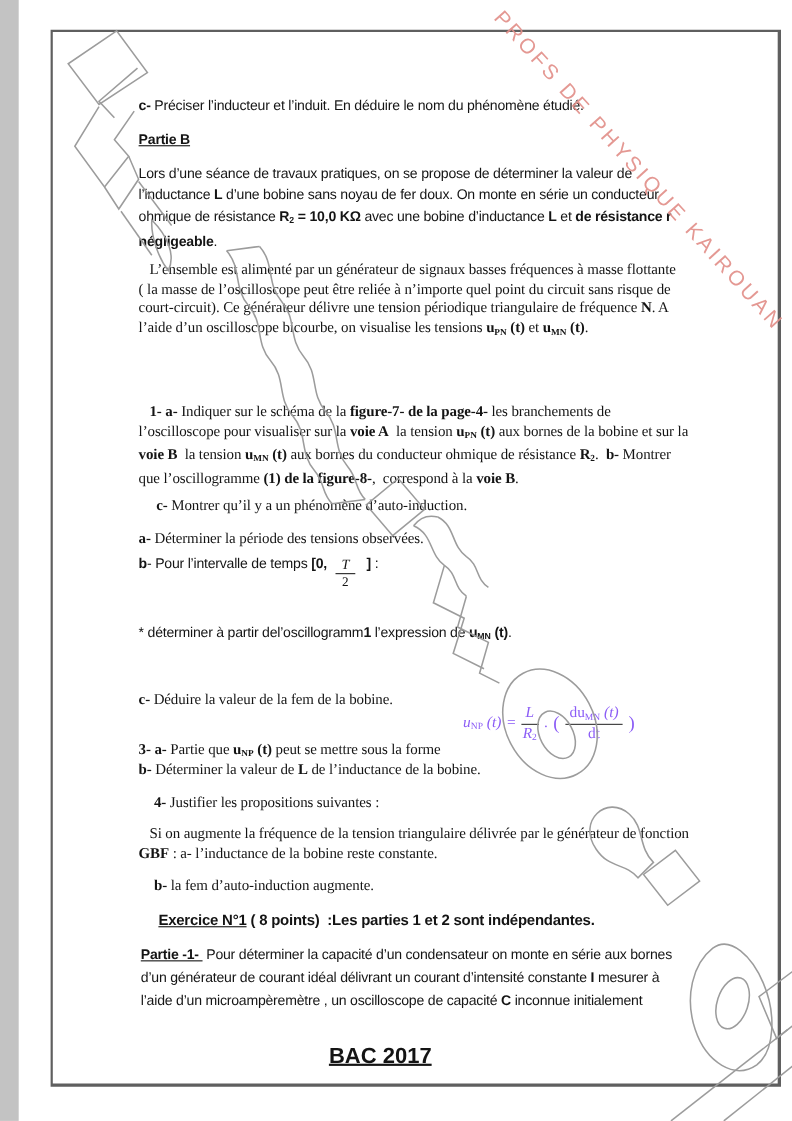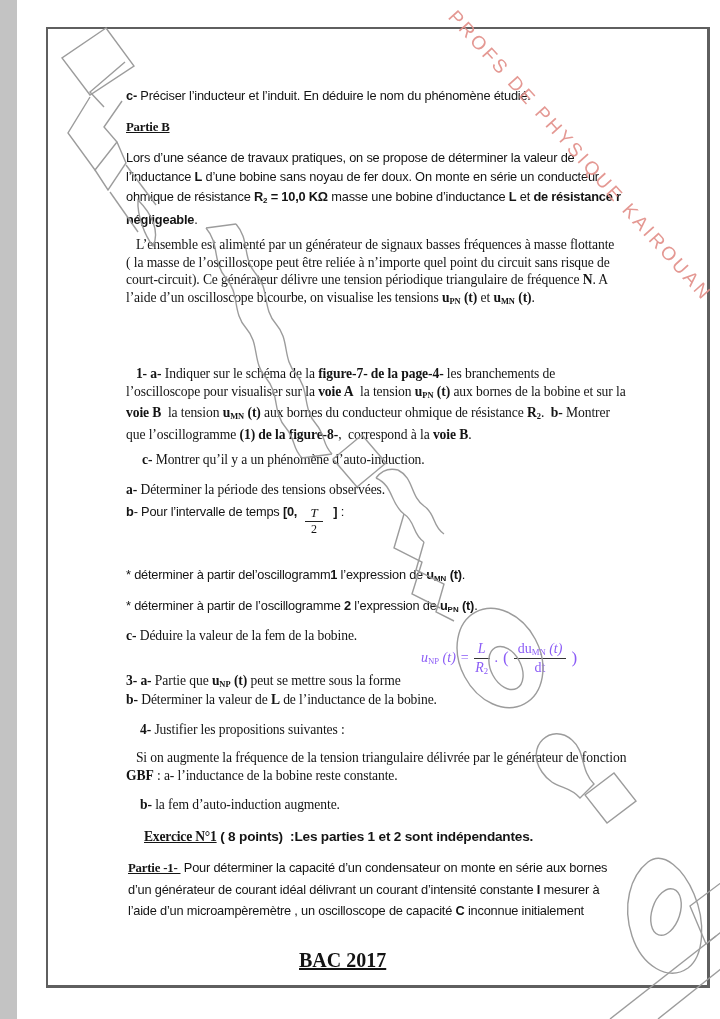--- a/index.html
+++ b/index.html
@@ -6,21 +6,21 @@
   #screen{position:relative;width:720px;height:1019px;overflow:hidden;background:#ffffff;
           font-family:"Liberation Sans",sans-serif;}
   .side-strip{position:absolute;left:0;top:0;width:17px;height:1019px;background:#c3c3c3;z-index:1;}
   .frame{position:absolute;left:46px;top:27px;width:659px;height:956px;background:#ffffff;
          border:2px solid #5f5f5f;border-right-width:3px;border-bottom-width:3px;z-index:2;}
   .blk{position:absolute;color:#141414;z-index:4;}
   .sans{font-family:"Liberation Sans",sans-serif;font-size:12.8px;letter-spacing:-0.2px;line-height:19.3px;}
   .serif{font-family:"Liberation Serif",serif;font-size:13.6px;letter-spacing:-0.1px;line-height:17.6px;}
   .line{white-space:pre;}
   .b{font-weight:bold;}
-  .u{text-decoration:underline;font-family:Liberation Serif, serif;}
+  .u{text-decoration:underline;}
   .it{font-style:italic;}
   .sb{font-size:0.62em;vertical-align:-0.25em;letter-spacing:0;}
   .spacer{display:inline-block;width:36px;}
   
   .tfrac{position:absolute;left:305px;top:505px;display:flex;flex-direction:column;align-items:center;
          width:18px;font-family:"Liberation Serif",serif;font-size:13px;color:#141414;z-index:4;}
   .tfrac .fnum{border-bottom:1px solid #222;width:100%;text-align:center;font-style:italic;}
   .tfrac .fden{text-align:center;font-size:12px;}
   
   .formula{position:absolute;left:421px;top:640px;display:flex;align-items:center;gap:5px;
@@ -43,21 +43,21 @@
 
   <div class="blk sans" style="top:86px;left:126px">
       <div class="line"><span class="b">c-</span><span> Préciser l’inducteur et l’induit. En déduire le nom du phénomène étudié.</span></div>
     </div>
   <div class="blk sans" style="top:117px;left:126px">
       <div class="line"><span class="b u">Partie B</span></div>
     </div>
   <div class="blk sans" style="top:148px;left:126px">
       <div class="line"><span>Lors d’une séance de travaux pratiques, on se propose de déterminer la valeur de</span></div>
       <div class="line"><span>l’inductance </span><span class="b">L</span><span> d’une bobine sans noyau de fer doux. On monte en série un conducteur</span></div>
-      <div class="line"><span>ohmique de résistance </span><span class="b">R</span><span class="b sb">2</span><span class="b"> = 10,0 KΩ</span><span> masse une bobine d’inductance </span><span class="b">L</span><span> et </span><span class="b">de résistance r</span></div>
+      <div class="line"><span>ohmique de résistance </span><span class="b">R</span><span class="b sb">2</span><span class="b"> = 10,0 KΩ</span><span> avec une bobine d’inductance </span><span class="b">L</span><span> et </span><span class="b">de résistance r</span></div>
       <div class="line"><span class="b">négligeable</span><span>.</span></div>
     </div>
   <div class="blk serif" style="top:236px;left:126px">
       <div class="line"><span>   L’ensemble est alimenté par un générateur de signaux basses fréquences à masse flottante</span></div>
       <div class="line"><span>( la masse de l’oscilloscope peut être reliée à n’importe quel point du circuit sans risque de</span></div>
       <div class="line"><span>court-circuit). Ce générateur délivre une tension périodique triangulaire de fréquence </span><span class="b">N</span><span>. A</span></div>
       <div class="line"><span>l’aide d’un oscilloscope bicourbe, on visualise les tensions </span><span class="b">u</span><span class="b sb">PN</span><span class="b"> (t)</span><span> et </span><span class="b">u</span><span class="b sb">MN</span><span class="b"> (t)</span><span>.</span></div>
     </div>
   <div class="blk serif" style="top:365px;left:126px">
       <div class="line"><span>   </span><span class="b">1- a-</span><span> Indiquer sur le schéma de la </span><span class="b">figure-7- de la page-4-</span><span> les branchements de</span></div>
@@ -73,23 +73,20 @@
     </div>
   <div class="blk sans" style="top:502px;left:126px">
       <div class="line"><span class="b">b</span><span>- Pour l’intervalle de temps </span><span class="b">[0,</span><span class="spacer"></span><span class="b">]</span><span> :</span></div>
     </div>
   <div class="tfrac">
     <span class="fnum">T</span>
     <span class="fden">2</span>
   </div>
   <div class="blk sans" style="top:565px;left:126px">
       <div class="line"><span>* déterminer à partir del’oscillogramm</span><span class="b">1</span><span> l’expression de </span><span class="b">u</span><span class="b sb">MN</span><span class="b"> (t)</span><span>.</span></div>
-    </div>
-  <div class="blk sans" style="top:596px;left:126px">
-      <div class="line"><span>* déterminer à partir de l’oscillogramme </span><span class="b">2</span><span> l’expression de </span><span class="b">u</span><span class="b sb">PN</span><span class="b"> (t)</span><span>.</span></div>
     </div>
   <div class="blk serif" style="top:627px;left:126px">
       <div class="line"><span class="b">c-</span><span> Déduire la valeur de la fem de la bobine.</span></div>
     </div>
 
   <div class="formula">
     <span><span class="it">u</span><span class="sb">NP</span><span class="it"> (t)</span></span>
     <span>=</span>
     <span class="frac">
       <span class="num it">L</span>

